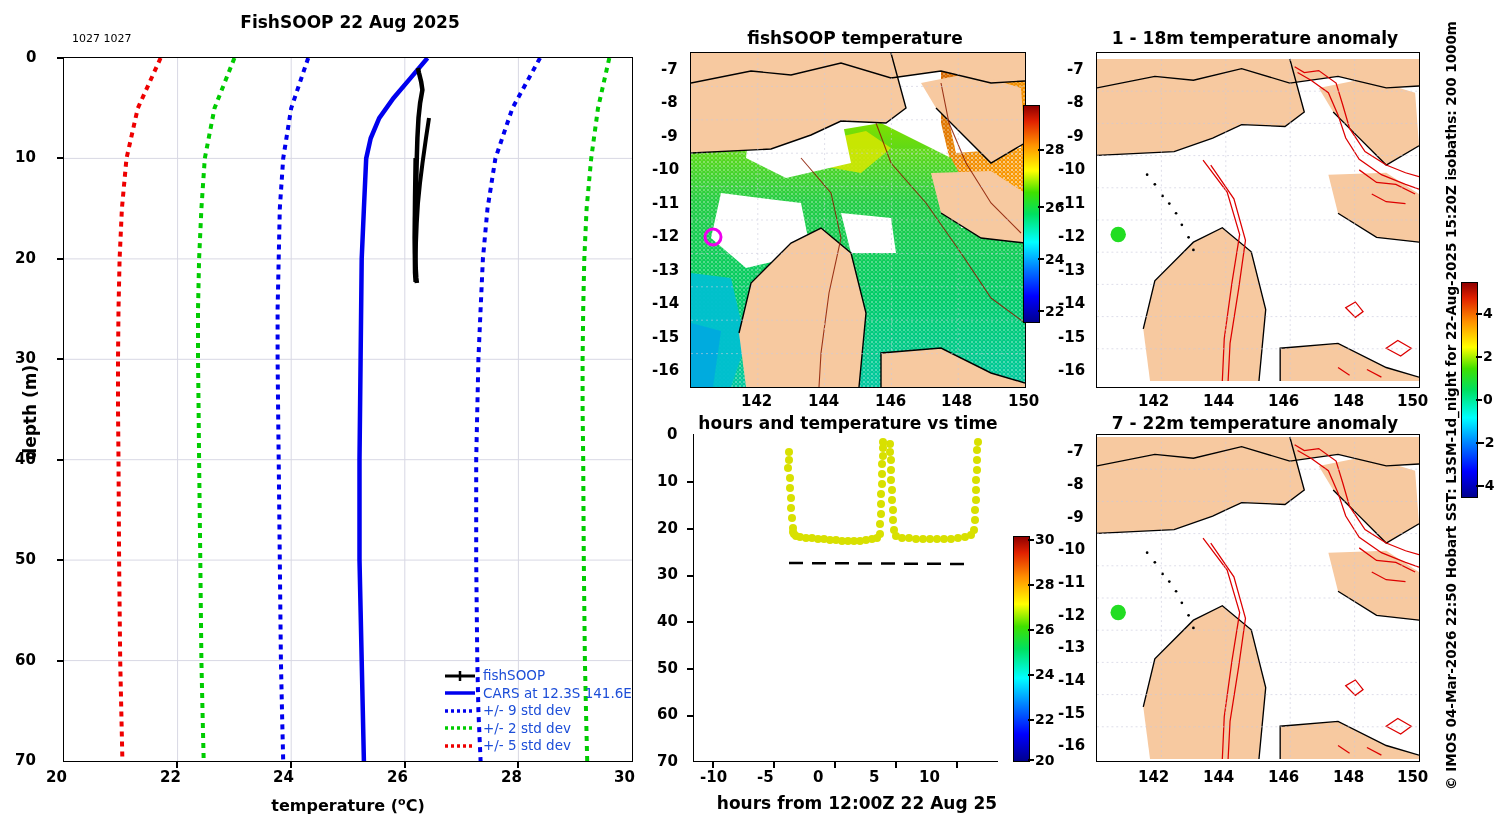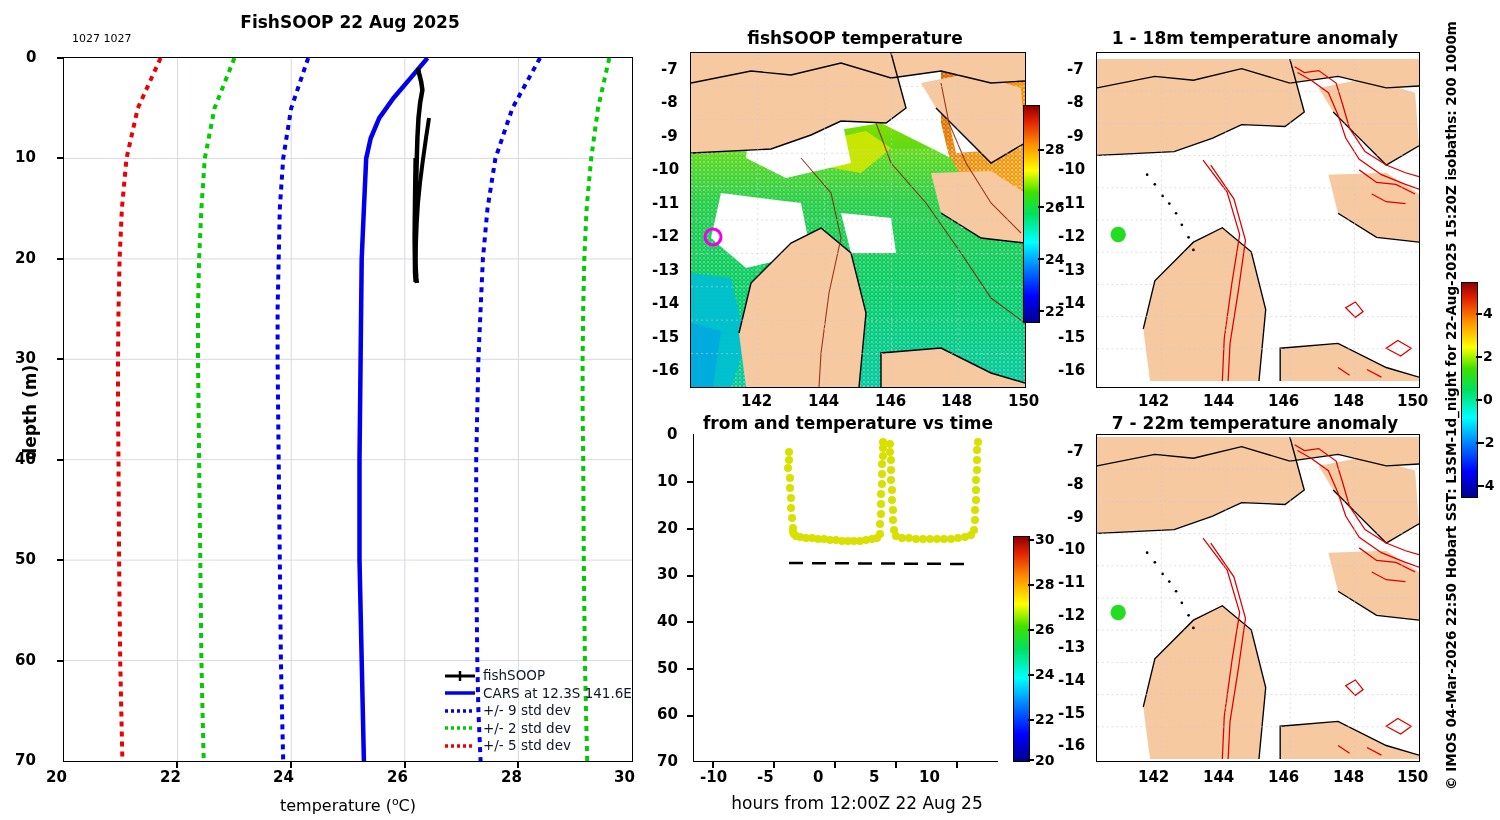--- a/index.html
+++ b/index.html
@@ -1,27 +1,27 @@
 <!DOCTYPE html>
 <html><head>
 <meta charset="utf-8">
 <style>
   html,body{margin:0;padding:0;background:#fff;}
   body{width:1500px;height:820px;position:relative;overflow:hidden;
        font-family:"DejaVu Sans","Liberation Sans",sans-serif;color:#000;}
   .panel{position:absolute;}
   .ttl{position:absolute;font-weight:bold;font-size:17px;text-align:center;white-space:nowrap;}
-  .axlbl{position:absolute;font-weight:normal;font-size:16px;text-align:center;white-space:nowrap;}
+  .axlbl{position:absolute;font-weight:bold;font-size:16px;text-align:center;white-space:nowrap;}
   .tick{position:absolute;font-weight:bold;font-size:15px;white-space:nowrap;}
   .tick.small{font-weight:normal;font-size:11px;}
   .frame{position:absolute;border:1.2px solid #000;box-sizing:border-box;background:#fff;}
   .legend{position:absolute;font-size:13.5px;line-height:17.5px;white-space:nowrap;}
   .legrow{display:flex;align-items:center;height:17.5px;}
   .legkey{width:34px;height:14px;position:relative;margin-right:6px;flex:0 0 34px;}
-  .legtxt{color:#0f172a;}
+  .legtxt{color:#1d4ed8;}
   .cbar{position:absolute;border:1px solid #000;box-sizing:border-box;}
   .cbtick{position:absolute;font-weight:bold;font-size:14px;}
   .cbmark{position:absolute;background:#000;height:1.5px;width:6px;}
   .rot{position:absolute;transform-origin:0 0;transform:rotate(-90deg);
        font-weight:bold;font-size:13.5px;white-space:nowrap;}
   .mapbox{position:absolute;border:1.1px solid #000;box-sizing:border-box;overflow:hidden;background:#fff;}
   .tmark{position:absolute;background:#000;}
   svg{display:block;}
 </style>
 </head>
@@ -272,21 +272,21 @@
   <div class="cbtick" style="left:1045px;top:199px;">26</div>
   <div class="cbtick" style="left:1045px;top:251px;">24</div>
   <div class="cbtick" style="left:1045px;top:303px;">22</div>
   <div class="cbmark" style="left:1038px;top:149px;"></div>
   <div class="cbmark" style="left:1038px;top:206px;"></div>
   <div class="cbmark" style="left:1038px;top:258px;"></div>
   <div class="cbmark" style="left:1038px;top:310px;"></div>
 </div>
 
 <div class="panel">
-  <div class="ttl" style="left:672px;top:413px;width:352px;">from and temperature vs time</div>
+  <div class="ttl" style="left:672px;top:413px;width:352px;">hours and temperature vs time</div>
 
   <div class="frame" style="left:693px;top:434px;width:305px;height:328px;background:#fff;border-left:1.2px solid #000;border-bottom:1.2px solid #000;border-top:none;border-right:none;">
     <svg width="304" height="327" viewBox="0 0 304 327">
       <g fill="#d8e000">
 
         <circle cx="95" cy="18" r="4"></circle>
           <circle cx="95" cy="26" r="4"></circle>
           <circle cx="94" cy="34" r="4"></circle>
         <circle cx="96" cy="44" r="4"></circle>
           <circle cx="96" cy="54" r="4"></circle>

